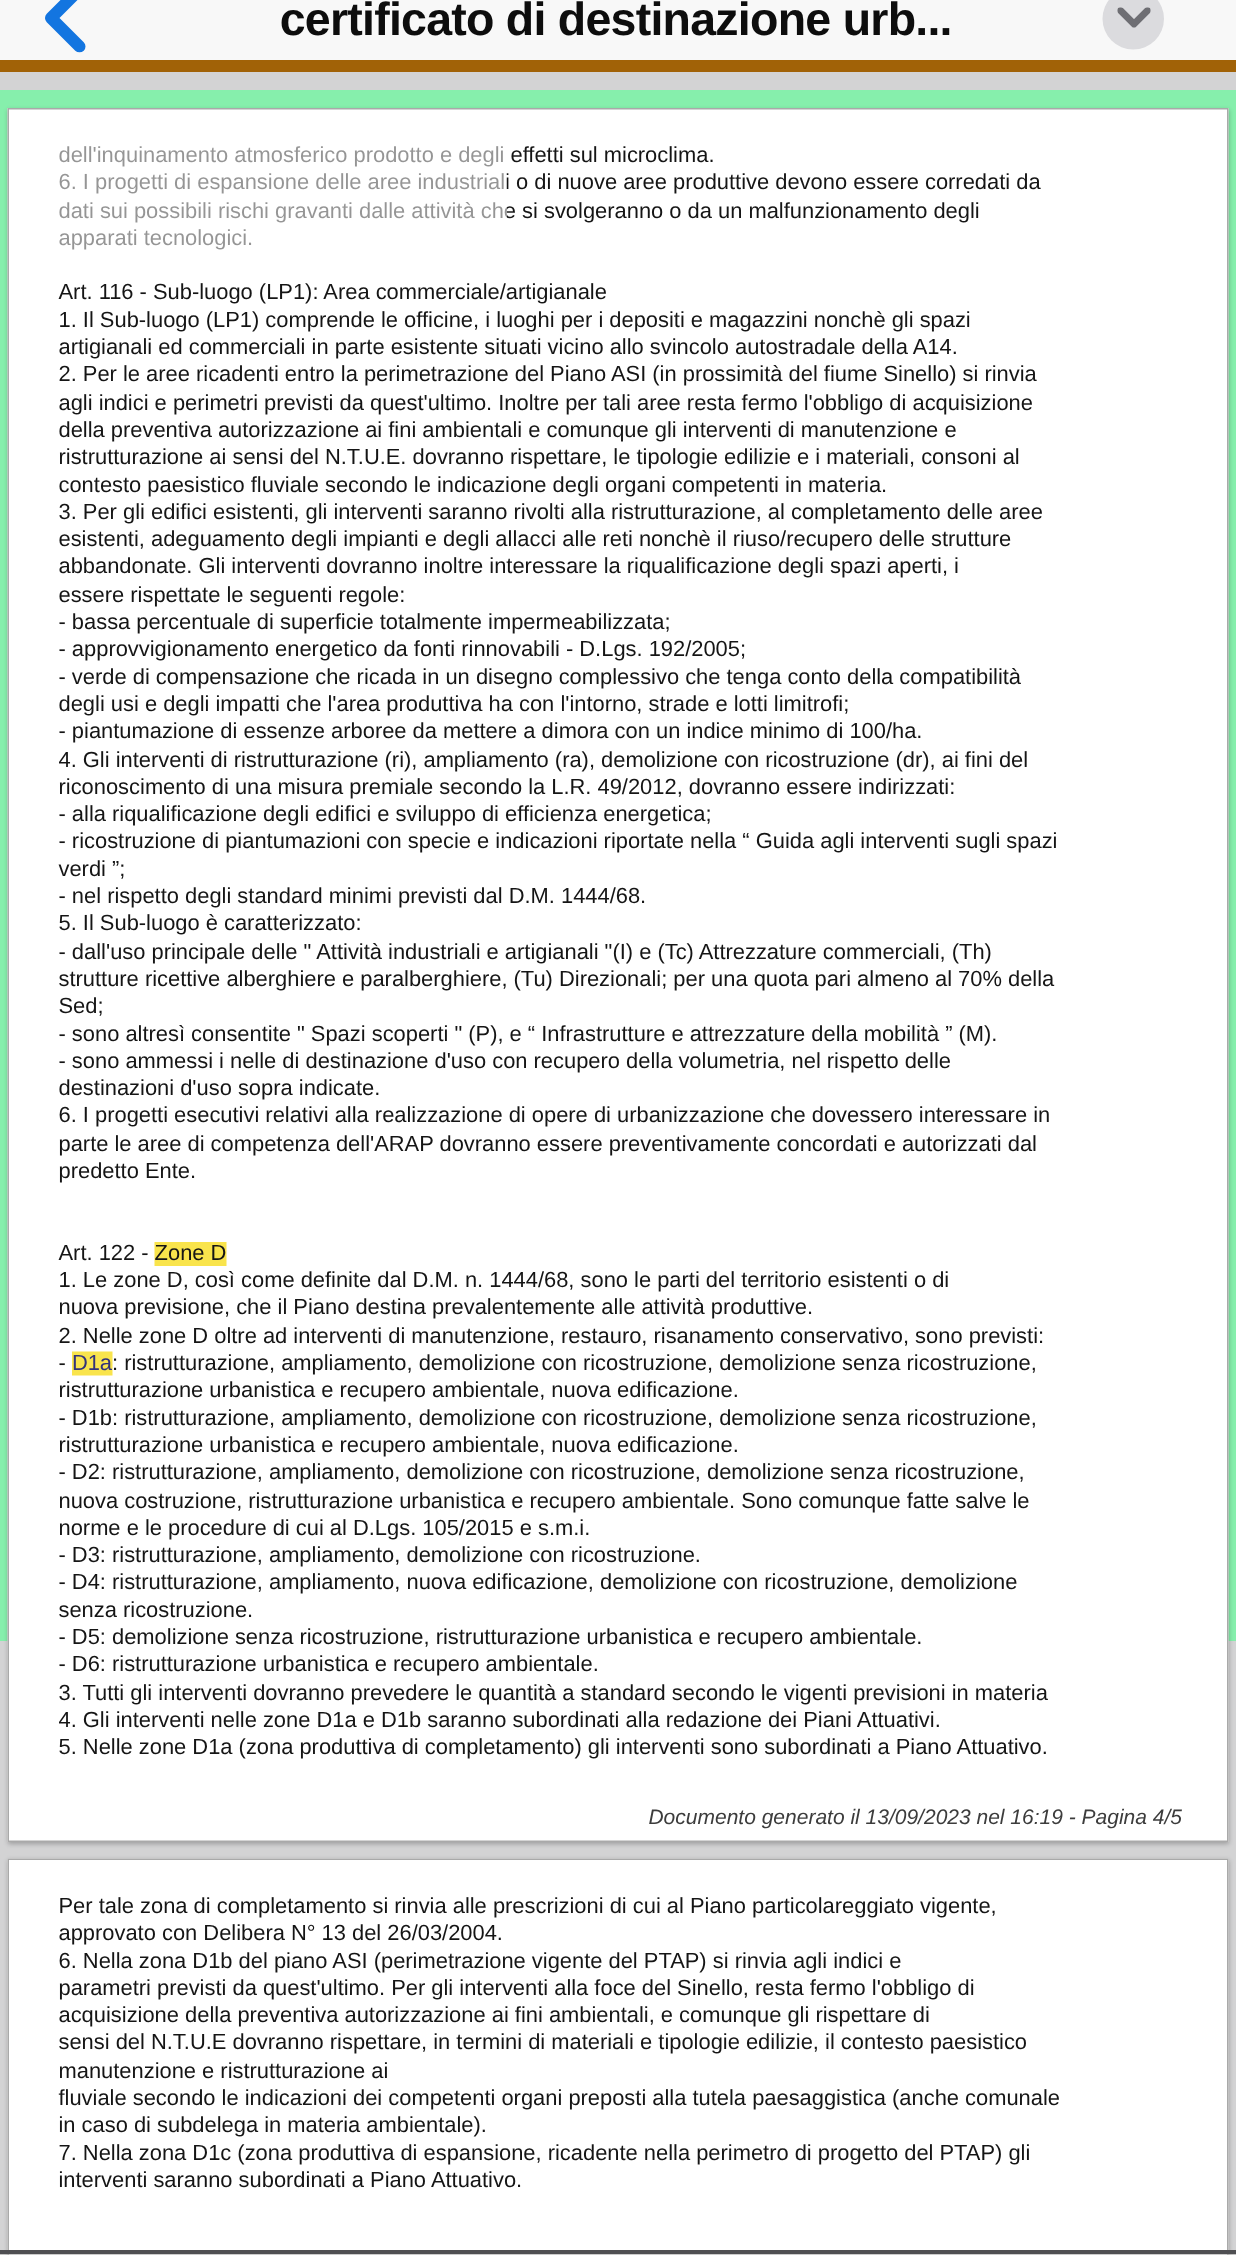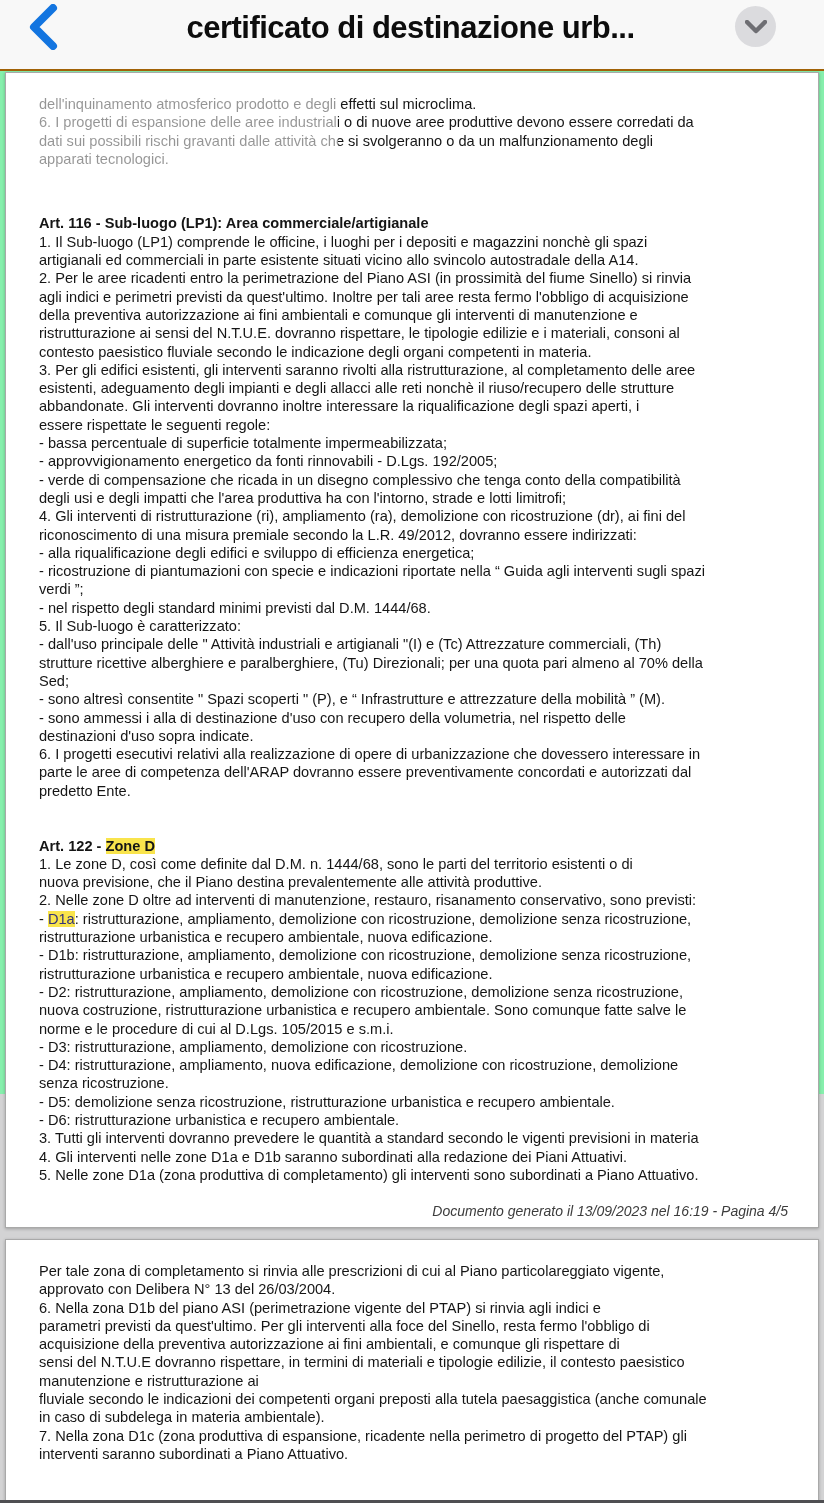--- a/index.html
+++ b/index.html
@@ -5,23 +5,23 @@
   html,body{margin:0;padding:0;}
   body{
     width:824px;height:1503px;
     font-family:"Liberation Sans","DejaVu Sans",sans-serif;
     background:#d3d3d4;
     overflow:hidden;
     position:relative;
   }
   
   .header{
-    position:absolute;top:0;left:0;width:824px;height:71px;
+    position:absolute;top:0;left:0;width:824px;height:48px;
     background:#f8f8f8;
-    border-bottom:2px solid #a16207;
+    border-bottom:8px solid #a16207;
     display:flex;align-items:center;
     box-sizing:border-box;
     z-index:5;
   }
   .back-btn{
     width:86px;height:56px;display:flex;align-items:center;justify-content:center;
     background:none;border:none;padding:0;cursor:pointer;flex:0 0 auto;
   }
   .hdr-title{
     flex:1 1 auto;
@@ -52,21 +52,21 @@
     overflow:hidden;
   }
   .page-4{top:12px;height:1156px;}
   .page-5{top:1179px;height:330px;}
   .page-lines{
     padding:22px 28px 0 33px;
     font-size:14.6px;line-height:18.3px;color:#151515;
     white-space:nowrap;
   }
   .ln{height:18.3px;}
-  .b{font-weight:bold;margin-top:28px;}
+  .b{font-weight:normal;}
   .hl{background:#f9e44c;}
   .navy{color:#32327a;}
   .page-footer{
     position:absolute;right:30px;bottom:8px;
     font-size:14px;font-style:italic;color:#3c3c3c;
   }
   .artifact-overlay{
     position:absolute;left:24px;top:14px;width:308px;height:84px;
     background:rgba(255,255,255,0.55);
     pointer-events:none;
@@ -115,32 +115,33 @@
         <div class="ln">ristrutturazione ai sensi del N.T.U.E. dovranno rispettare, le tipologie edilizie e i materiali, consoni al</div>
         <div class="ln">contesto paesistico fluviale secondo le indicazione degli organi competenti in materia.</div>
         <div class="ln">3. Per gli edifici esistenti, gli interventi saranno rivolti alla ristrutturazione, al completamento delle aree</div>
         <div class="ln">esistenti, adeguamento degli impianti e degli allacci alle reti nonchè il riuso/recupero delle strutture</div>
         <div class="ln">abbandonate. Gli interventi dovranno inoltre interessare la riqualificazione degli spazi aperti, i</div>
         <div class="ln">essere rispettate le seguenti regole:</div>
         <div class="ln">- bassa percentuale di superficie totalmente impermeabilizzata;</div>
         <div class="ln">- approvvigionamento energetico da fonti rinnovabili - D.Lgs. 192/2005;</div>
         <div class="ln">- verde di compensazione che ricada in un disegno complessivo che tenga conto della compatibilità</div>
         <div class="ln">degli usi e degli impatti che l'area produttiva ha con l'intorno, strade e lotti limitrofi;</div>
+        <div class="ln">- piantumazione di essenze arboree da mettere a dimora con un indice minimo di 100/ha.</div>
         <div class="ln">4. Gli interventi di ristrutturazione (ri), ampliamento (ra), demolizione con ricostruzione (dr), ai fini del</div>
         <div class="ln">riconoscimento di una misura premiale secondo la L.R. 49/2012, dovranno essere indirizzati:</div>
         <div class="ln">- alla riqualificazione degli edifici e sviluppo di efficienza energetica;</div>
         <div class="ln">- ricostruzione di piantumazioni con specie e indicazioni riportate nella “ Guida agli interventi sugli spazi</div>
         <div class="ln">verdi ”;</div>
         <div class="ln">- nel rispetto degli standard minimi previsti dal D.M. 1444/68.</div>
         <div class="ln">5. Il Sub-luogo è caratterizzato:</div>
         <div class="ln">- dall'uso principale delle " Attività industriali e artigianali "(I) e (Tc) Attrezzature commerciali, (Th)</div>
         <div class="ln">strutture ricettive alberghiere e paralberghiere, (Tu) Direzionali; per una quota pari almeno al 70% della</div>
         <div class="ln">Sed;</div>
         <div class="ln">- sono altresì consentite " Spazi scoperti " (P), e “ Infrastrutture e attrezzature della mobilità ” (M).</div>
-        <div class="ln">- sono ammessi i alla di destinazione d'uso con recupero della volumetria, nel rispetto delle</div>
+        <div class="ln">- sono ammessi i nelle di destinazione d'uso con recupero della volumetria, nel rispetto delle</div>
         <div class="ln">destinazioni d'uso sopra indicate.</div>
         <div class="ln">6. I progetti esecutivi relativi alla realizzazione di opere di urbanizzazione che dovessero interessare in</div>
         <div class="ln">parte le aree di competenza dell'ARAP dovranno essere preventivamente concordati e autorizzati dal</div>
         <div class="ln">predetto Ente.</div>
         <div class="ln">&nbsp;</div>
         <div class="ln">&nbsp;</div>
         <div class="ln"><span class="b">Art. 122 - </span><span class="b hl">Zone D</span></div>
         <div class="ln">1. Le zone D, così come definite dal D.M. n. 1444/68, sono le parti del territorio esistenti o di</div>
         <div class="ln">nuova previsione, che il Piano destina prevalentemente alle attività produttive.</div>
         <div class="ln">2. Nelle zone D oltre ad interventi di manutenzione, restauro, risanamento conservativo, sono previsti:</div>

